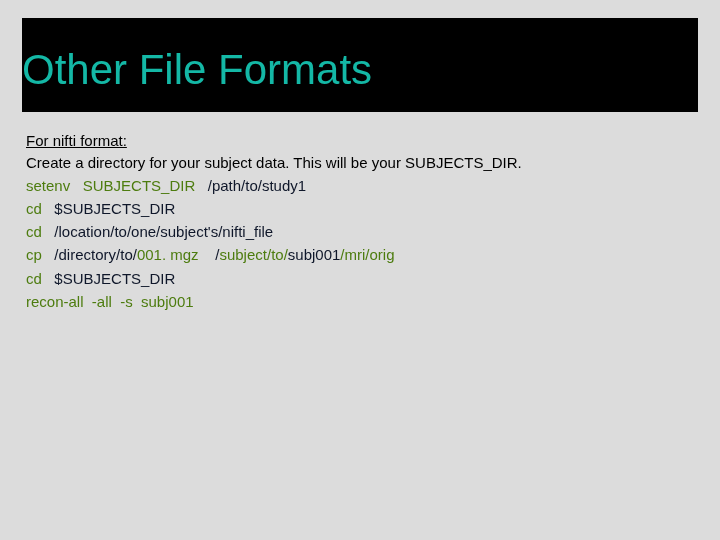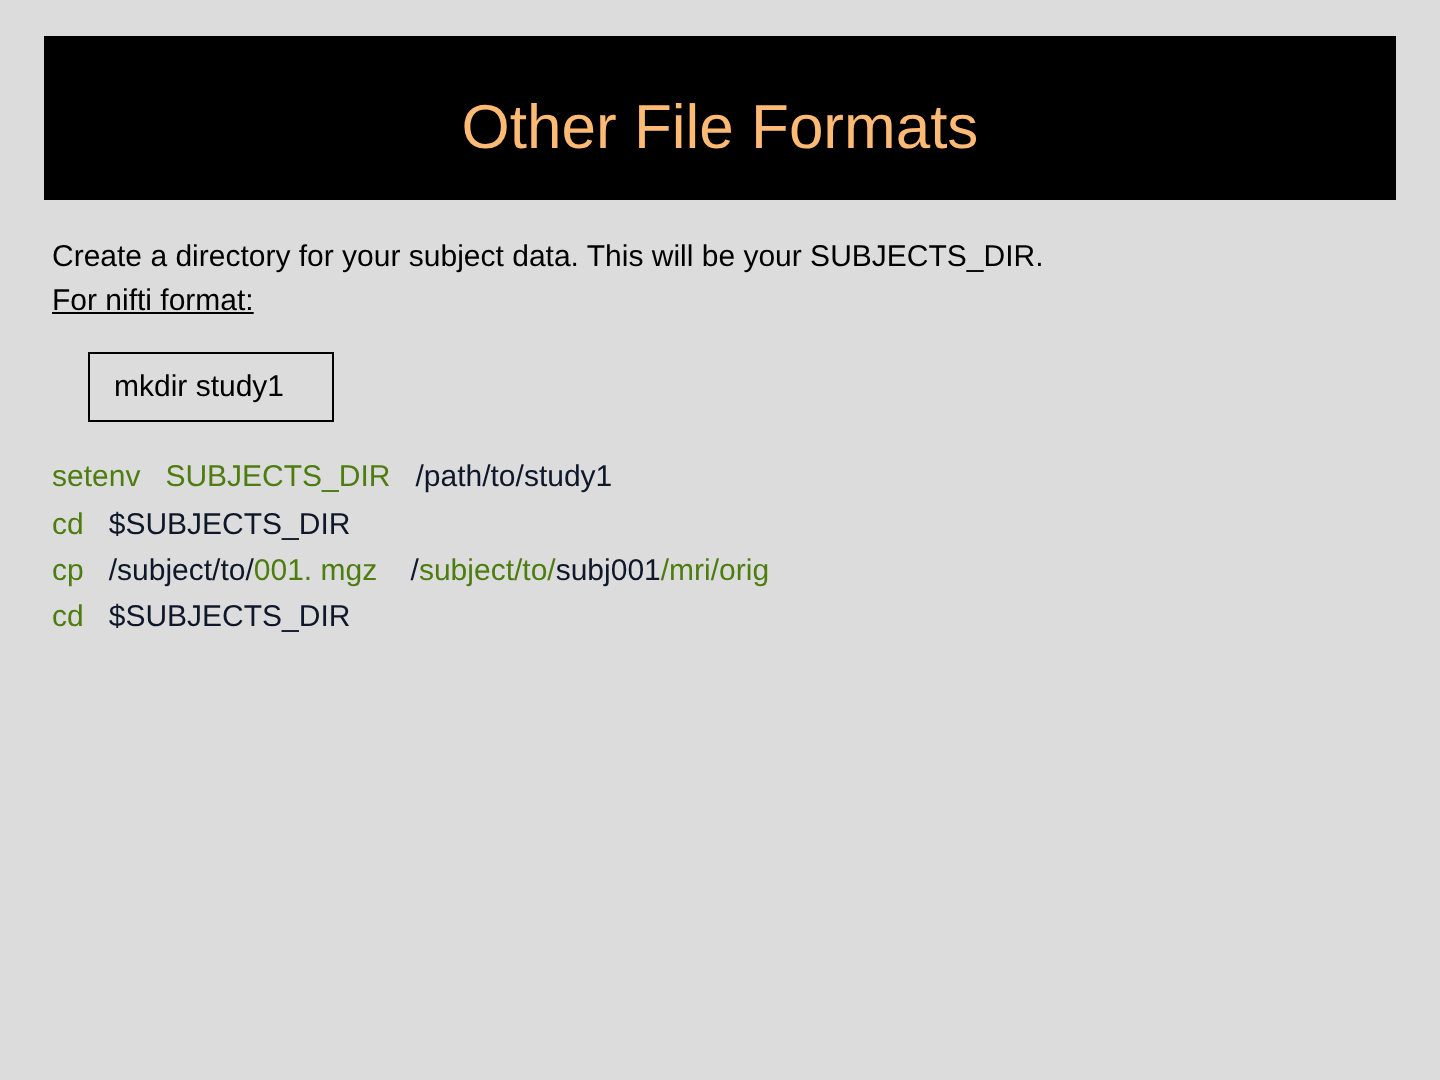--- a/index.html
+++ b/index.html
@@ -5,23 +5,23 @@
   * { margin: 0; padding: 0; box-sizing: border-box; }
   body {
     width: 720px;
     height: 540px;
     background: #dcdcdc;
     font-family: Arial, Helvetica, sans-serif;
     overflow: hidden;
   }
   .title-bar {
     background: #000;
-    color: #fdba74;
-    text-align: center;
-    font-size: 31px;
+    color: #14b8a6;
+    text-align: left;
+    font-size: 42px;
     padding: 28px 0 18px 0;
     margin: 18px 22px 0 22px;
     font-weight: 400;
   }
   .content {
     padding: 18px 26px 0 26px;
     font-size: 15px;
     color: #000;
     line-height: 1.45;
   }
@@ -42,26 +42,27 @@
   .cmds div { white-space: pre; }
   .k { color: #4d7c0f; }
   .r { color: #0f172a; }
 </style>
 </head>
 <body>
 
 <div class="title-bar">Other File Formats</div>
 
 <div class="content">
-  <div>Create a directory for your subject data. This will be your SUBJECTS_DIR.</div>
   <div>
     <span class="intro-label">For nifti format:</span>
   </div>
+  <div>Create a directory for your subject data. This will be your SUBJECTS_DIR.</div>
 
-  <div class="boxed">mkdir  study1</div>
 
   <div class="cmds">
     <div><span class="k">setenv   SUBJECTS_DIR   </span><span class="r">/path/to/study1</span></div>
     <div><span class="k">cd   </span><span class="r">$SUBJECTS_DIR</span></div>
-    <div><span class="k">cp   </span><span class="r">/subject/to/</span><span class="k">001. mgz    </span><span class="r">/</span><span class="k">subject/to/</span><span class="r">subj001</span><span class="k">/mri/orig</span></div>
+    <div><span class="k">cd   </span><span class="r">/location/to/one/subject's/nifti_file</span></div>
+    <div><span class="k">cp   </span><span class="r">/directory/to/</span><span class="k">001. mgz    </span><span class="r">/</span><span class="k">subject/to/</span><span class="r">subj001</span><span class="k">/mri/orig</span></div>
     <div><span class="k">cd   </span><span class="r">$SUBJECTS_DIR</span></div>
+    <div><span class="k">recon-all  -all  -s  subj001</span></div>
   </div>
 </div>
 
 </body></html>

